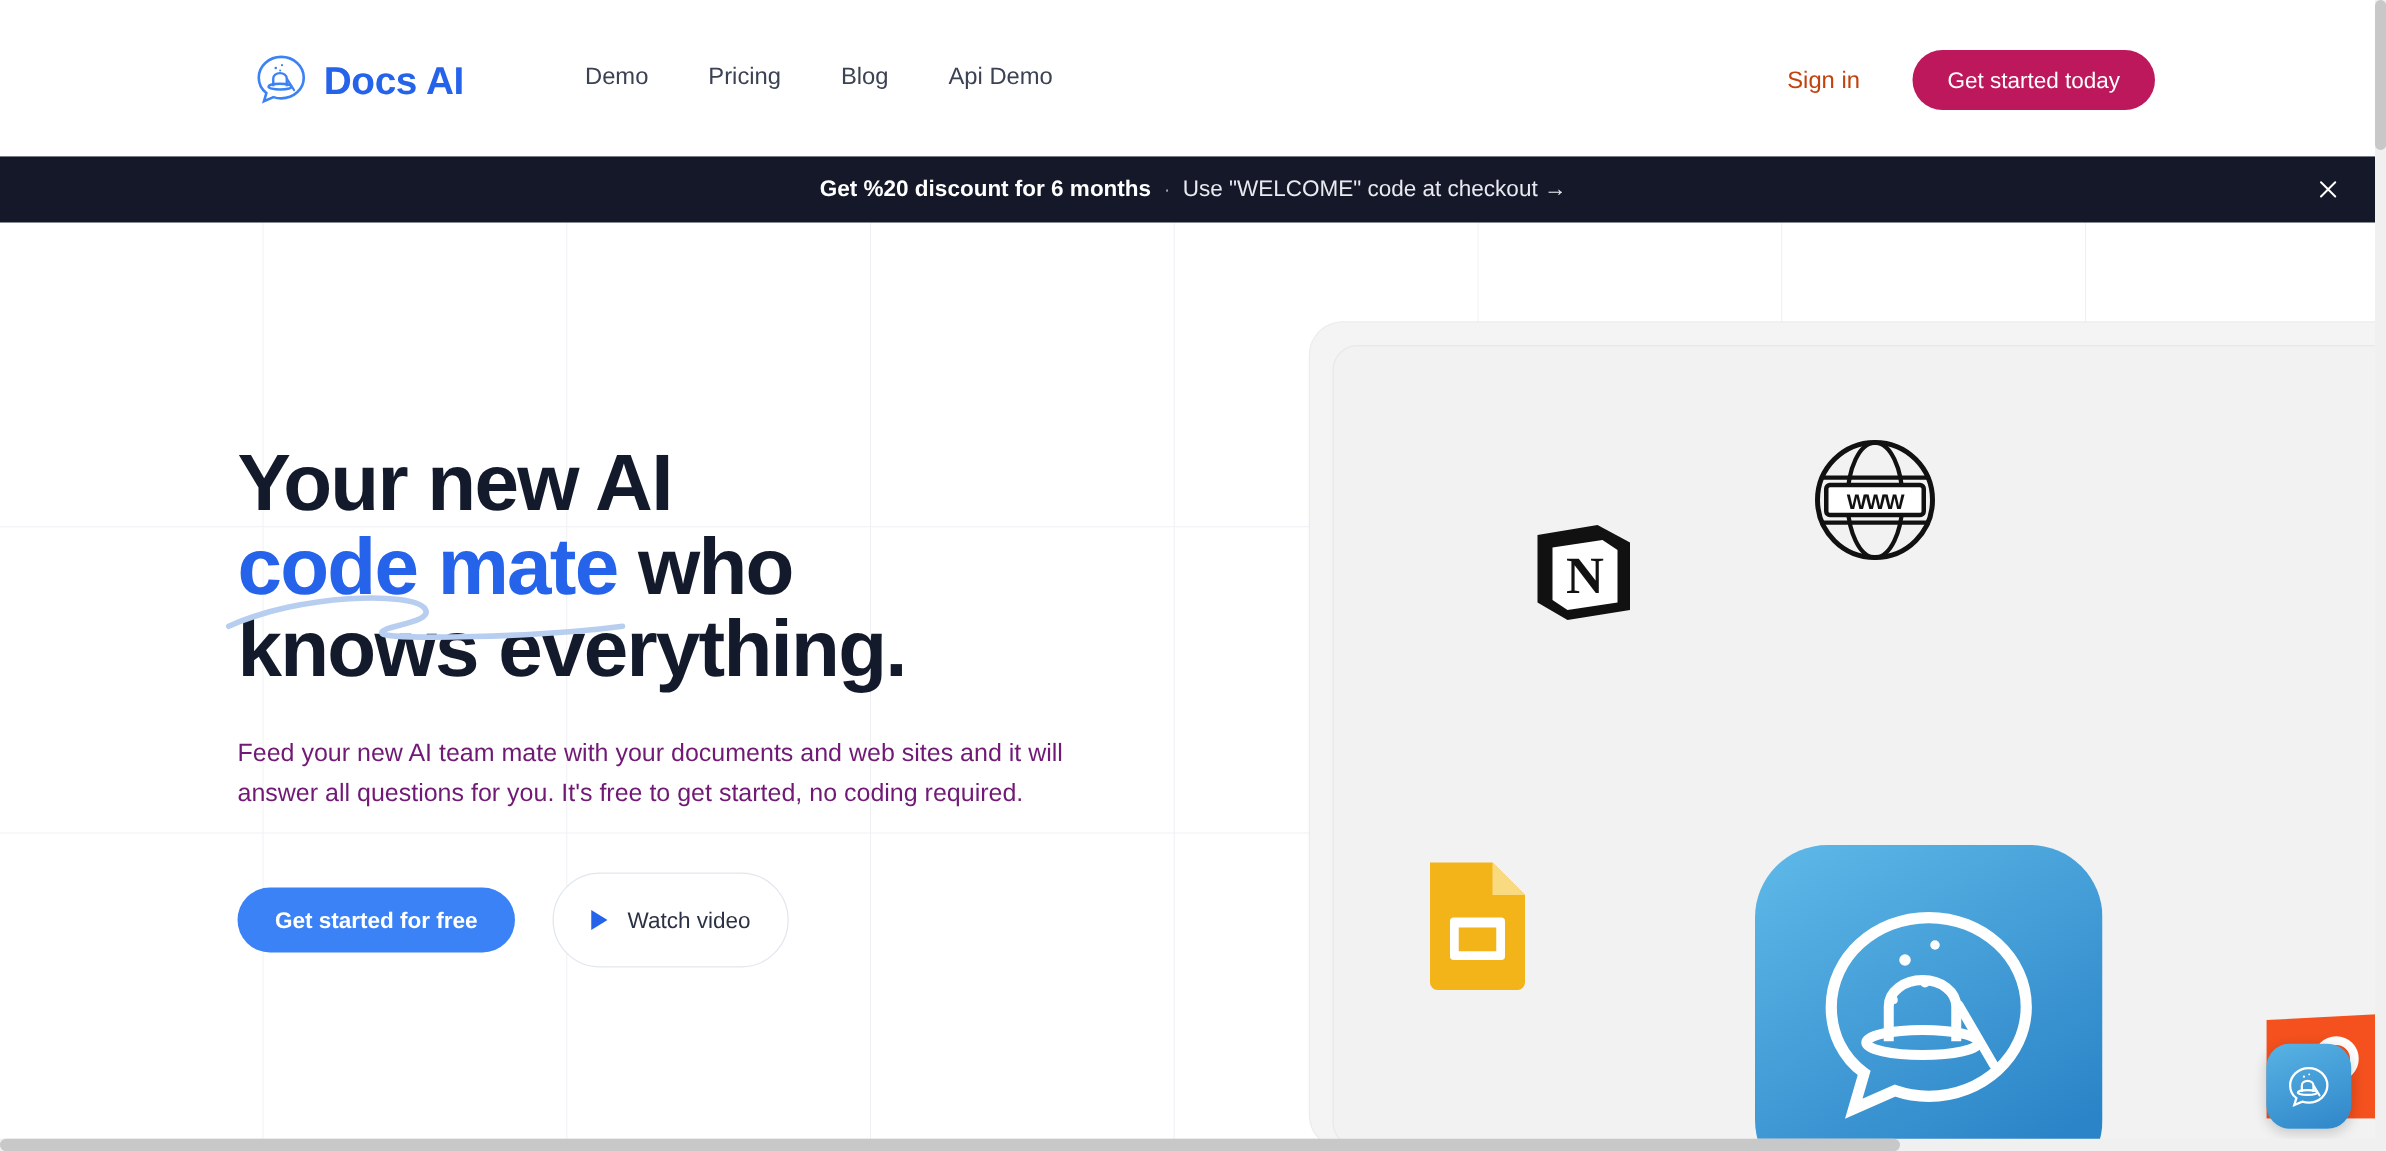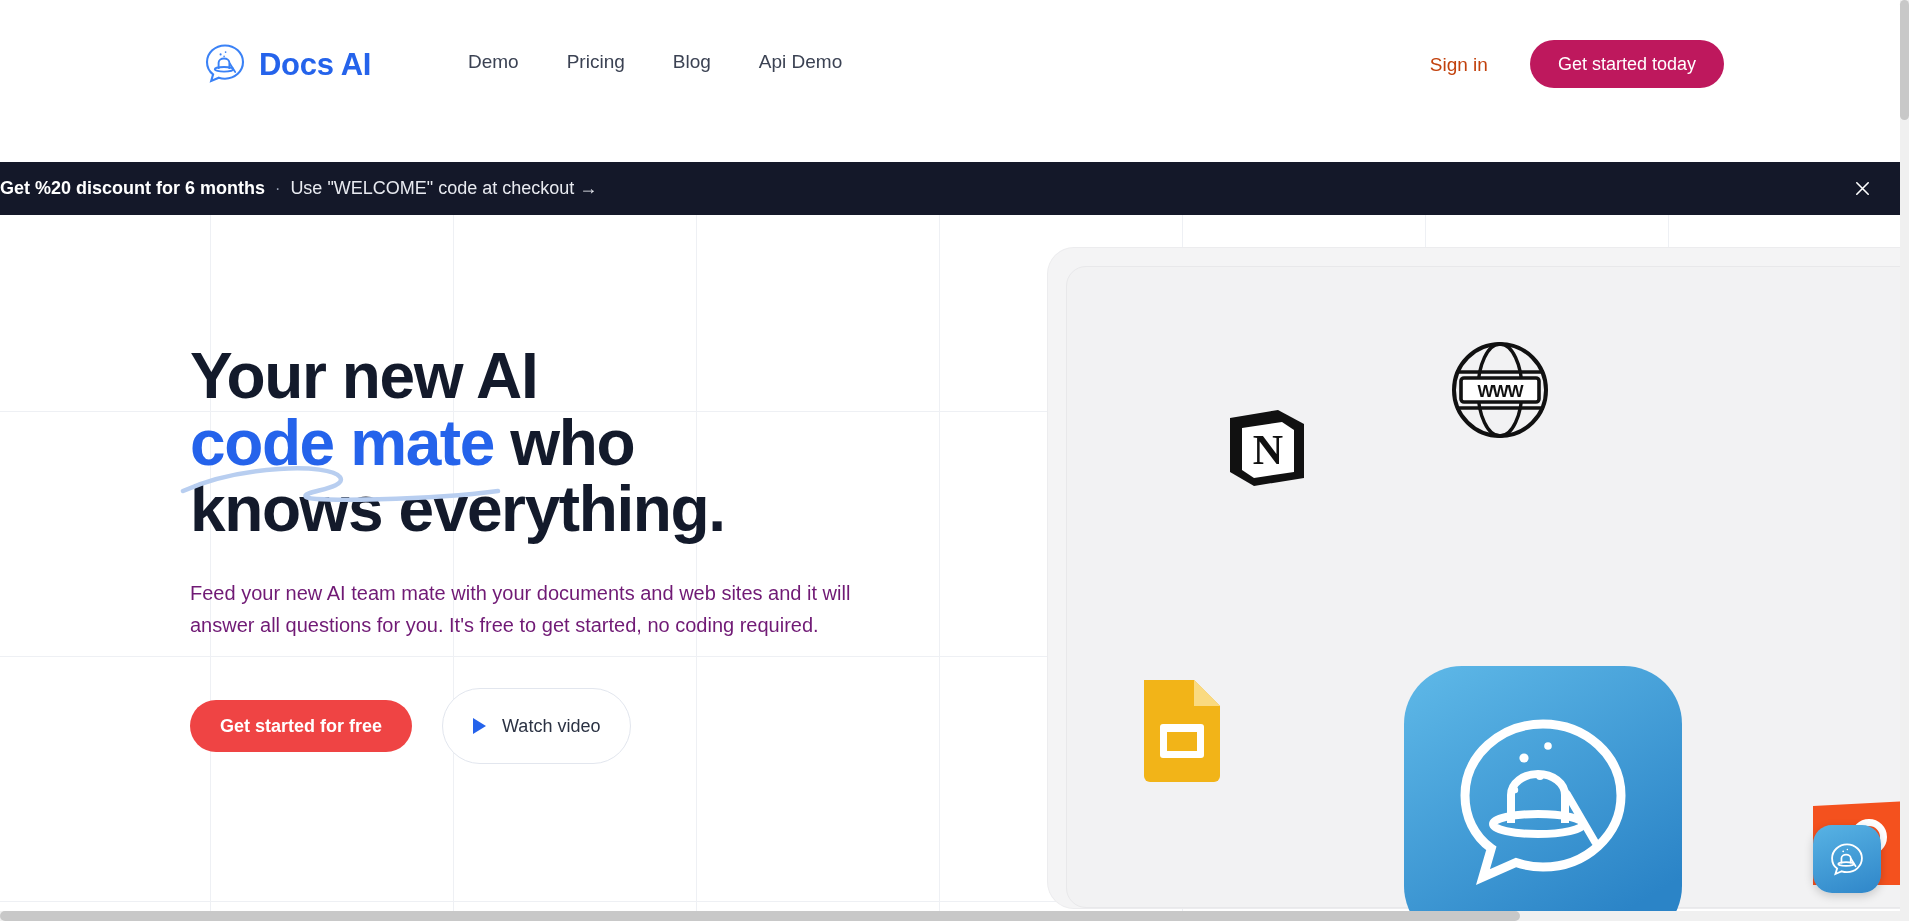--- a/index.html
+++ b/index.html
@@ -50,37 +50,36 @@
     border: none; border-radius: 999px;
     padding: 15px 28px; cursor: pointer;
     line-height: 1; white-space: nowrap;
   }
 
   
   .banner {
     position: absolute; top: 125px; left: 0;
     width: 1909px; height: 53px;
     background: #141829;
-    display: flex; align-items: center; justify-content: flex-start;
+    display: flex; align-items: center; justify-content: center;
     z-index: 35;
-    margin-top: 37px;
   }
   .banner-inner { display: flex; align-items: baseline; gap: 10px; }
   .banner-bold { color: #ffffff; font-size: 18px; font-weight: 700; white-space: nowrap; }
   .banner-dot { color: #9aa2b5; font-size: 16px; }
   .banner-rest { color: #e8eaf0; font-size: 18px; white-space: nowrap; }
   .banner-close {
     position: absolute; right: 32px; top: 50%; transform: translateY(-50%);
     width: 30px; height: 30px; background: none; border: none; cursor: pointer;
     display:flex; align-items:center; justify-content:center;
   }
 
   
   .hero {
-    position: absolute; top: 168px; left: 0;
+    position: absolute; top: 178px; left: 0;
     width: 1909px; height: 743px;
     background: #ffffff;
     overflow: hidden;
   }
   .grid-bg {
     position: absolute; inset: 0;
     background-image:
       linear-gradient(to right, #eef0f4 1px, transparent 1px),
       linear-gradient(to bottom, #eef0f4 1px, transparent 1px);
     background-size: 243px 245px;
@@ -99,21 +98,21 @@
     position: absolute; left: -10px; top: 118px; width: 330px; height: 42px;
     pointer-events: none;
   }
   p.sub {
     margin-top: 34px;
     font-size: 20px; line-height: 1.63; color: #701a75;
     max-width: 710px;
   }
   .cta-row { margin-top: 46px; display: flex; align-items: center; gap: 30px; }
   .btn-dark {
-    background: #ef4444; color: #fff;
+    background: #3b82f6; color: #fff;
     font-size: 18px; font-weight: 700;
     border: none; border-radius: 999px;
     padding: 17px 30px; cursor: pointer; line-height: 1;
   }
   .btn-ghost {
     background: #fff; color: #2b3243;
     font-size: 18px; border: 1px solid #e2e6ee; border-radius: 999px;
     padding: 28px 30px; cursor: pointer; line-height: 1;
     display: flex; align-items: center; gap: 16px;
   }

